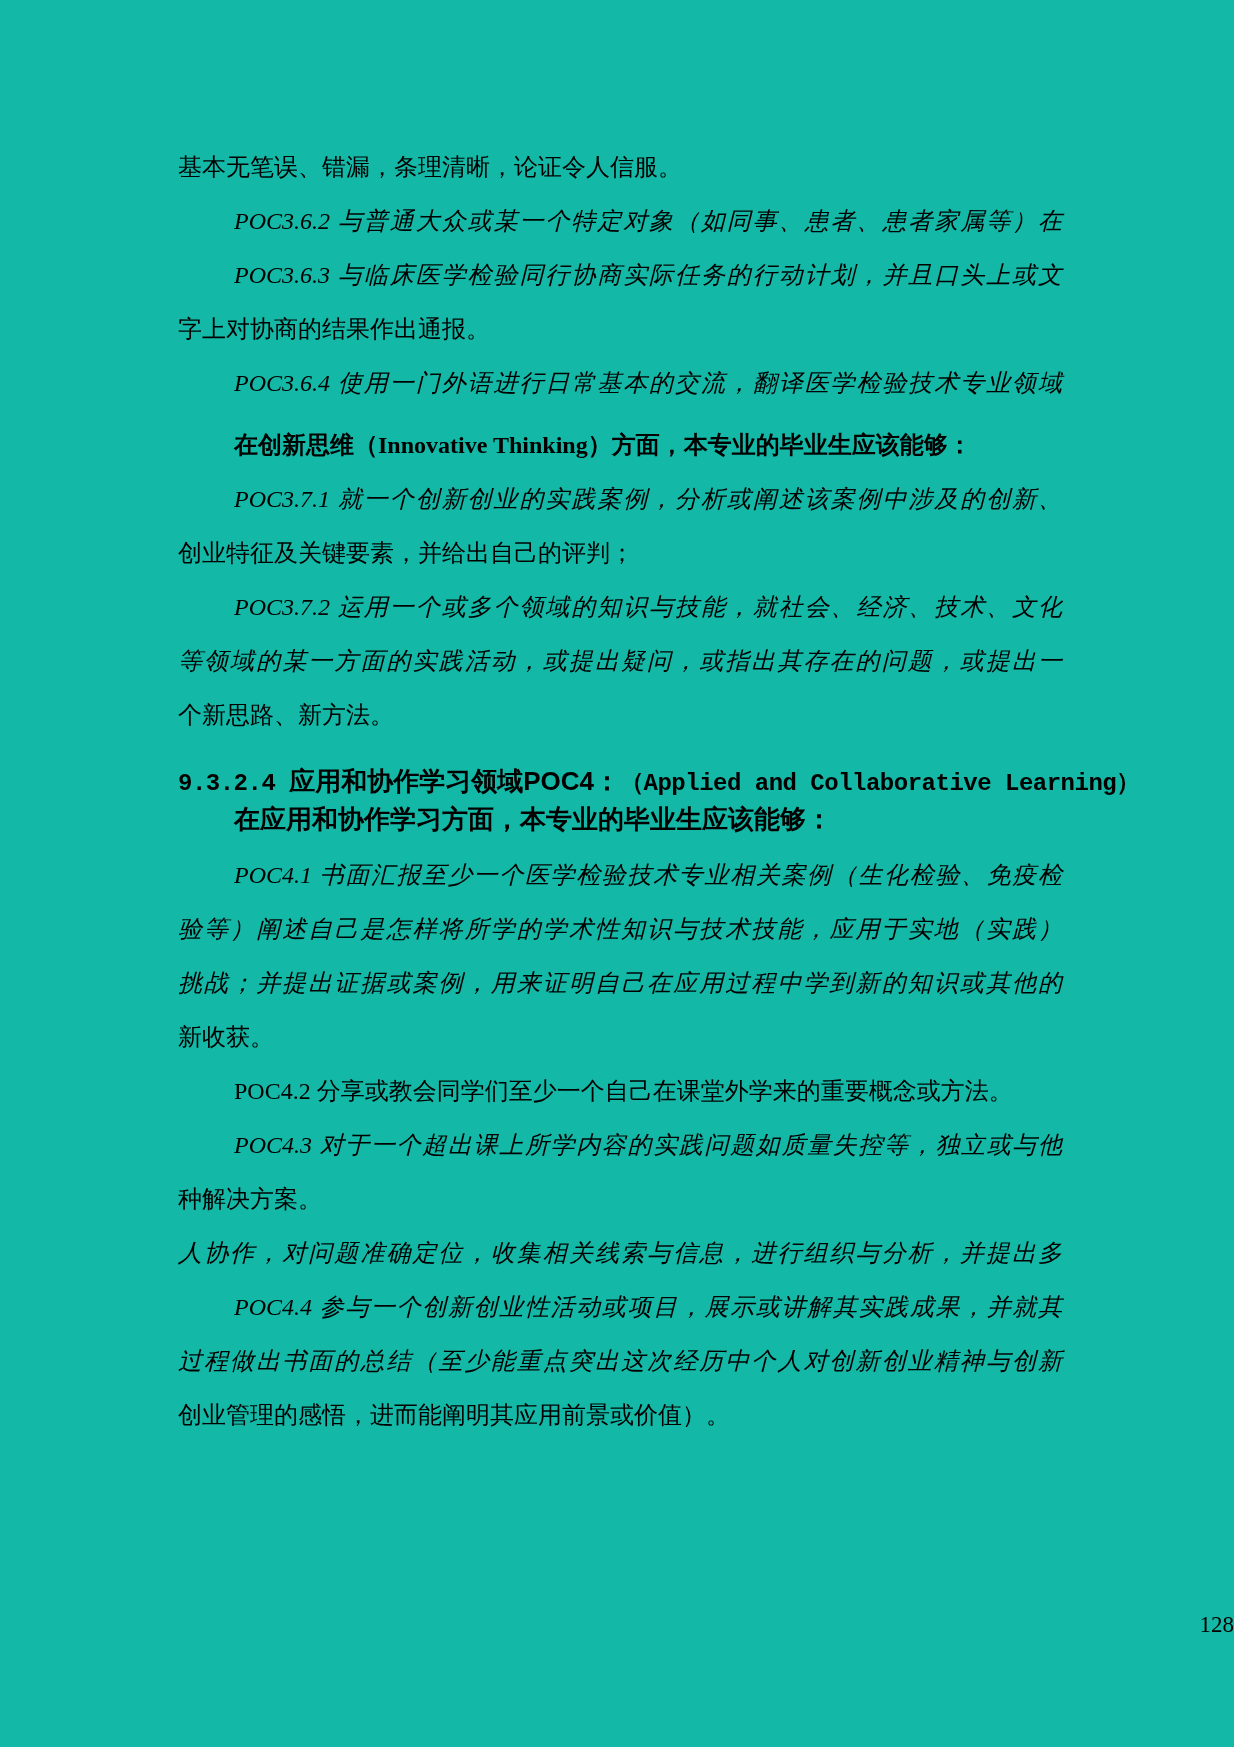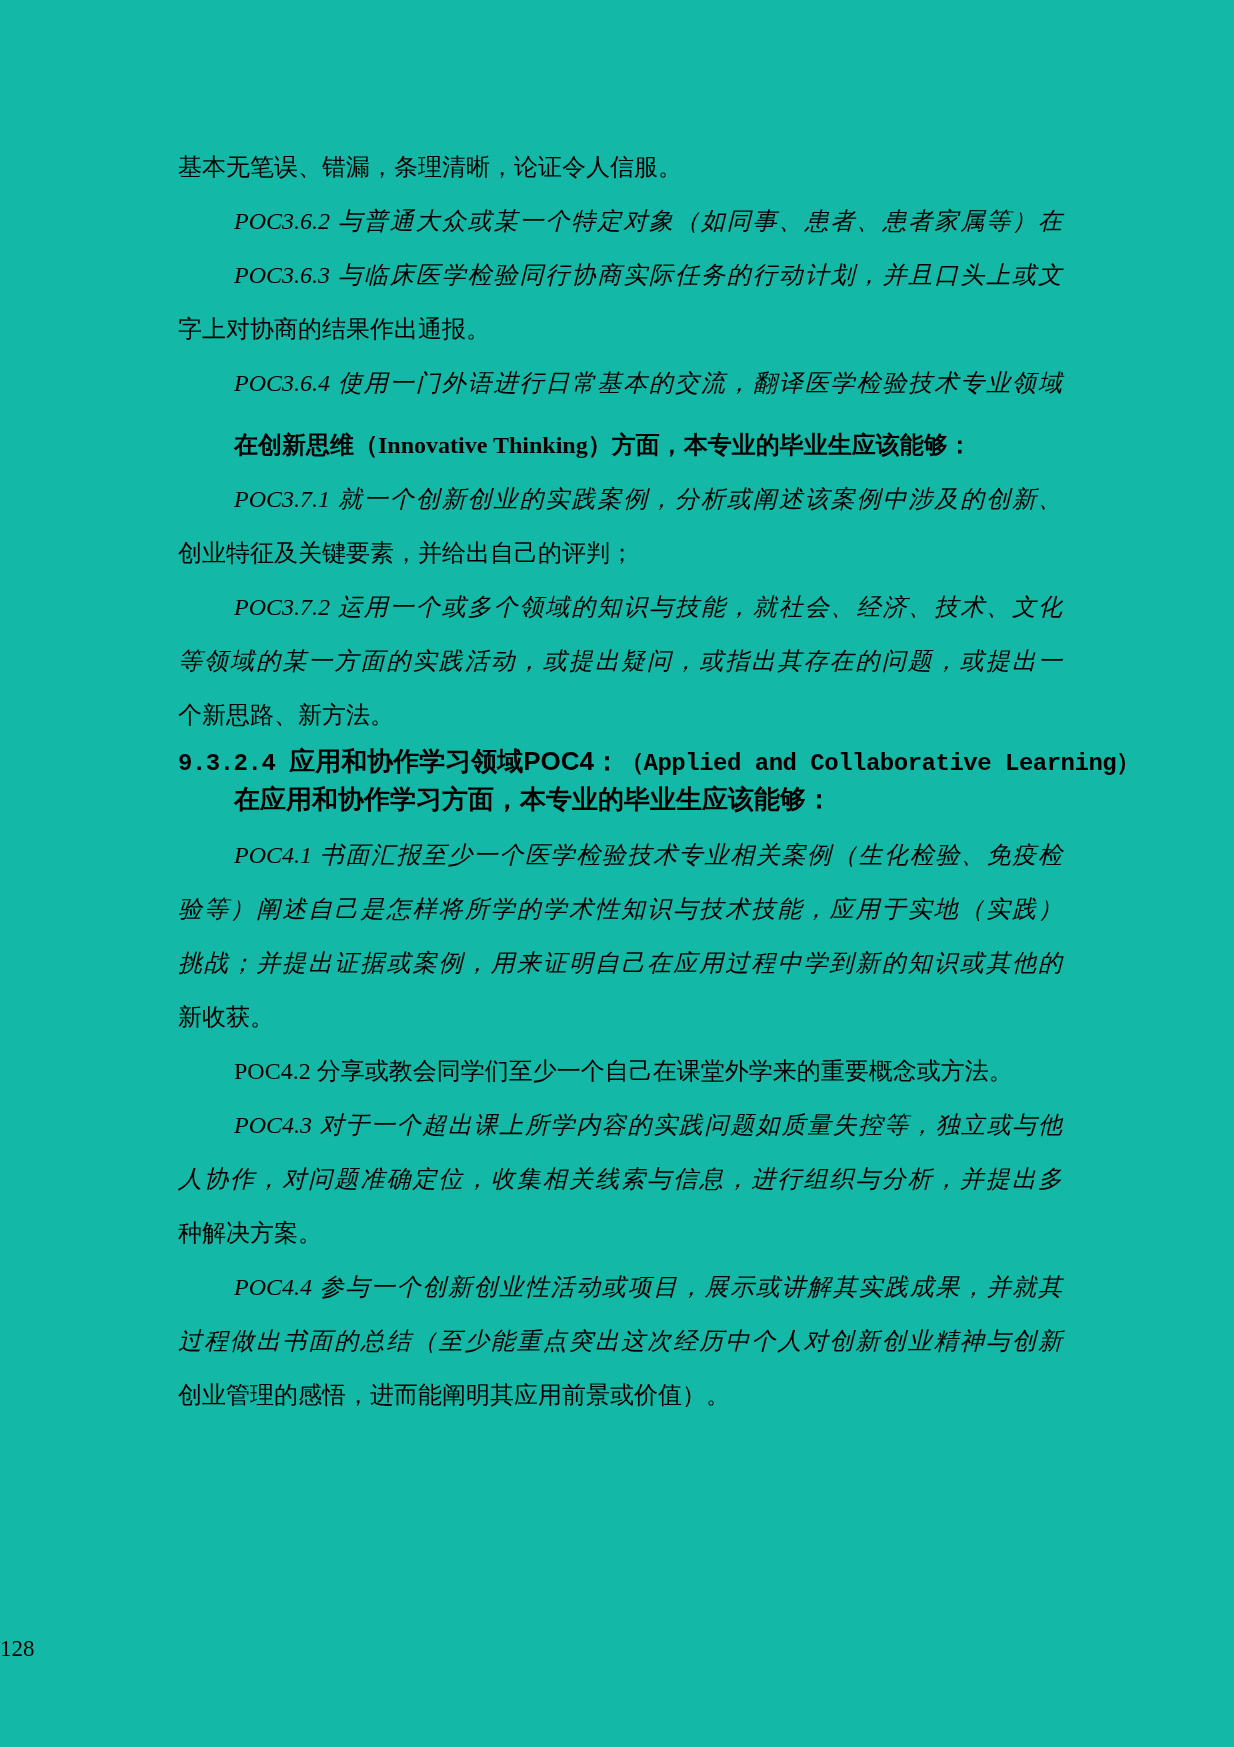--- a/index.html
+++ b/index.html
@@ -32,21 +32,21 @@
   .indent { text-indent: 56px; }
   .j {
     text-align: justify;
     text-align-last: justify;
     font-style: italic;
   }
   
   .emphasis { margin-top: 8px; }
   .emphasis .line { font-weight: bold; }
   
-  .section-heading { margin-bottom: 10px; }
+  .section-heading { margin-top: 20px; margin-bottom: 10px; }
   .section-heading .line {
     line-height: 38px;
     height: 38px;
     font-size: 26px;
     font-weight: bold;
     white-space: nowrap;
     overflow: visible;
   }
   .cjk-bold {
     font-family: "Liberation Sans", "DejaVu Sans", sans-serif;
@@ -60,24 +60,23 @@
     font-family: "Liberation Mono", "DejaVu Sans Mono", monospace;
     font-weight: bold;
     font-size: 24px;
     letter-spacing: -0.5px;
   }
   .page-number {
     position: absolute;
     left: 0;
     top: 1612px;
     width: 100%;
-    text-align: left;
+    text-align: right;
     font-size: 23px;
     color: #000000;
-    margin-top: 24px;
   }
 </style>
 </head>
 <body>
 
 <div class="page">
   <div class="content">
       <div class="block body">
         <div class="line">基本无笔误、错漏，条理清晰，论证令人信服。</div>
       </div>
@@ -111,22 +110,22 @@
         <div class="line indent j">POC4.1 书面汇报至少一个医学检验技术专业相关案例（生化检验、免疫检</div>
         <div class="line j">验等）阐述自己是怎样将所学的学术性知识与技术技能，应用于实地（实践）</div>
         <div class="line j">挑战；并提出证据或案例，用来证明自己在应用过程中学到新的知识或其他的</div>
         <div class="line">新收获。</div>
       </div>
       <div class="block body">
         <div class="line indent">POC4.2 分享或教会同学们至少一个自己在课堂外学来的重要概念或方法。</div>
       </div>
       <div class="block body">
         <div class="line indent j">POC4.3 对于一个超出课上所学内容的实践问题如质量失控等，独立或与他</div>
+        <div class="line">种解决方案。</div>
         <div class="line j">人协作，对问题准确定位，收集相关线索与信息，进行组织与分析，并提出多</div>
-        <div class="line">种解决方案。</div>
       </div>
       <div class="block body">
         <div class="line indent j">POC4.4 参与一个创新创业性活动或项目，展示或讲解其实践成果，并就其</div>
         <div class="line j">过程做出书面的总结（至少能重点突出这次经历中个人对创新创业精神与创新</div>
         <div class="line">创业管理的感悟，进而能阐明其应用前景或价值）。</div>
       </div>
     </div>
   <div class="page-number">128</div>
 </div>
 

